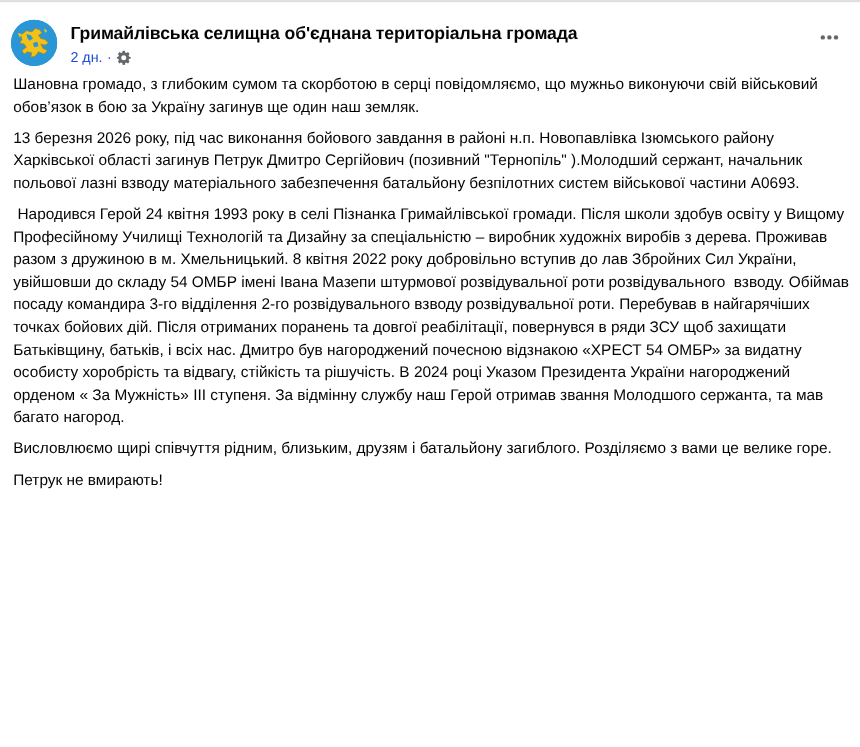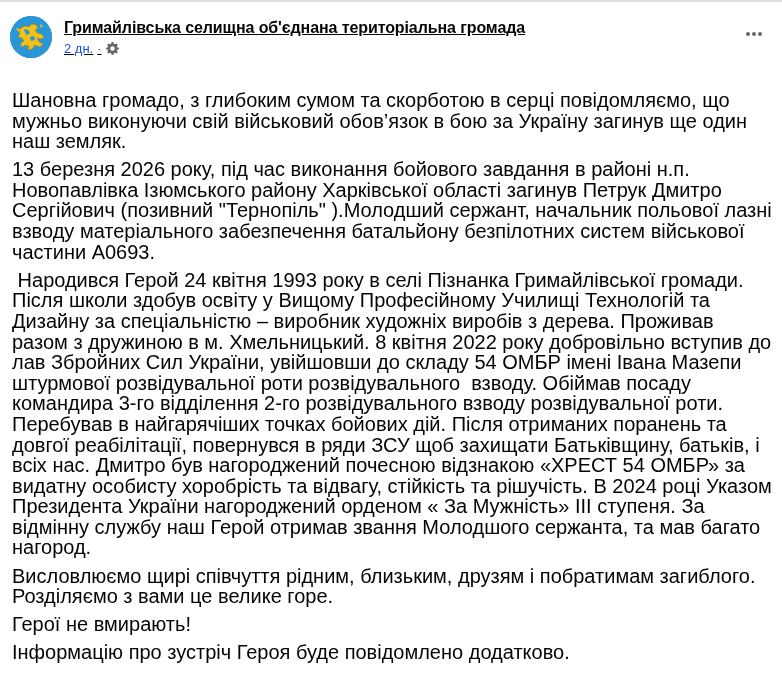--- a/index.html
+++ b/index.html
@@ -19,22 +19,21 @@
       left: 0; top: 0;
       width: 782px; height: 2px;
       background: #dddfe2;
     }
     .post-header {
       position: absolute;
       left: 10px; top: 12px;
       width: 762px;
       height: 48px;
       display: flex;
-      align-items: center;
-      text-decoration: underline;
+      align-items: flex-end;
     }
     .avatar {
       width: 42px; height: 42px;
       border-radius: 50%;
       background: #2a96d6;
       overflow: hidden;
       flex-shrink: 0;
       margin-right: 12px;
       margin-top: 2px;
     }
@@ -83,24 +82,23 @@
     .more-button .dots span {
       width: 4px; height: 4px;
       border-radius: 50%;
       background: #65676b;
       display: block;
     }
     .post-body {
       position: absolute;
       left: 12px; top: 66px;
       width: 760px;
-      font-size: 20px;
+      font-size: 14px;
       line-height: 20.6px;
       color: #050505;
-      margin-top: 24px;
     }
     .post-body p {
       margin-bottom: 7.5px;
       white-space: pre-wrap;
     }
   </style>
 </head>
 <body>
 
 <div class="top-border"></div>
@@ -134,16 +132,15 @@
     <span></span>
       <span></span>
       <span></span>
   </div>
 </div>
 
 <div class="post-body">
   <p>Шановна громадо, з глибоким сумом та скорботою в серці повідомляємо, що мужньо виконуючи свій військовий обов’язок в бою за Україну загинув ще один наш земляк.</p>
   <p>13 березня 2026 року, під час виконання бойового завдання в районі н.п. Новопавлівка Ізюмського району Харківської області загинув Петрук Дмитро Сергійович (позивний "Тернопіль" ).Молодший сержант, начальник польової лазні взводу матеріального забезпечення батальйону безпілотних систем військової частини А0693.</p>
   <p> Народився Герой 24 квітня 1993 року в селі Пізнанка Гримайлівської громади. Після школи здобув освіту у Вищому Професійному Училищі Технологій та Дизайну за спеціальністю – виробник художніх виробів з дерева. Проживав разом з дружиною в м. Хмельницький. 8 квітня 2022 року добровільно вступив до лав Збройних Сил України, увійшовши до складу 54 ОМБР імені Івана Мазепи штурмової розвідувальної роти розвідувального  взводу. Обіймав посаду командира 3-го відділення 2-го розвідувального взводу розвідувальної роти. Перебував в найгарячіших точках бойових дій. Після отриманих поранень та довгої реабілітації, повернувся в ряди ЗСУ щоб захищати Батьківщину, батьків, і всіх нас. Дмитро був нагороджений почесною відзнакою «ХРЕСТ 54 ОМБР» за видатну особисту хоробрість та відвагу, стійкість та рішучість. В 2024 році Указом Президента України нагороджений орденом « За Мужність» ІІІ ступеня. За відмінну службу наш Герой отримав звання Молодшого сержанта, та мав багато нагород.</p>
-  <p>Висловлюємо щирі співчуття рідним, близьким, друзям і побратимам загиблого. Розділяємо з вами це велике горе.</p>
-  <p>Герої не вмирають!</p>
-  <p>Інформацію про зустріч Героя буде повідомлено додатково.</p>
+  <p>Висловлюємо щирі співчуття рідним, близьким, друзям і батальйону загиблого. Розділяємо з вами це велике горе.</p>
+  <p>Петрук не вмирають!</p>
 </div>
 
 </body></html>

